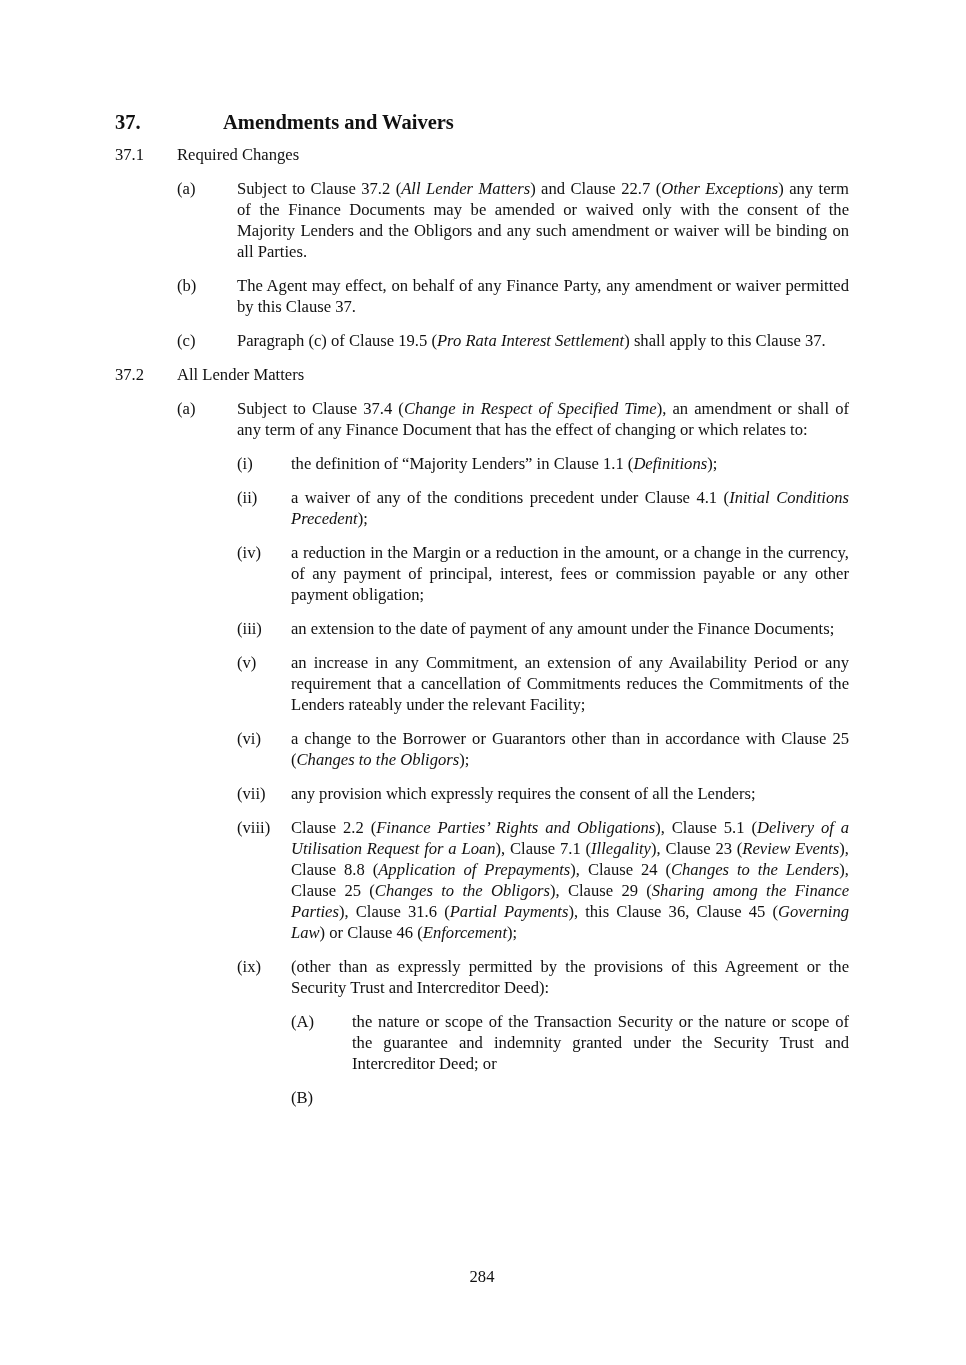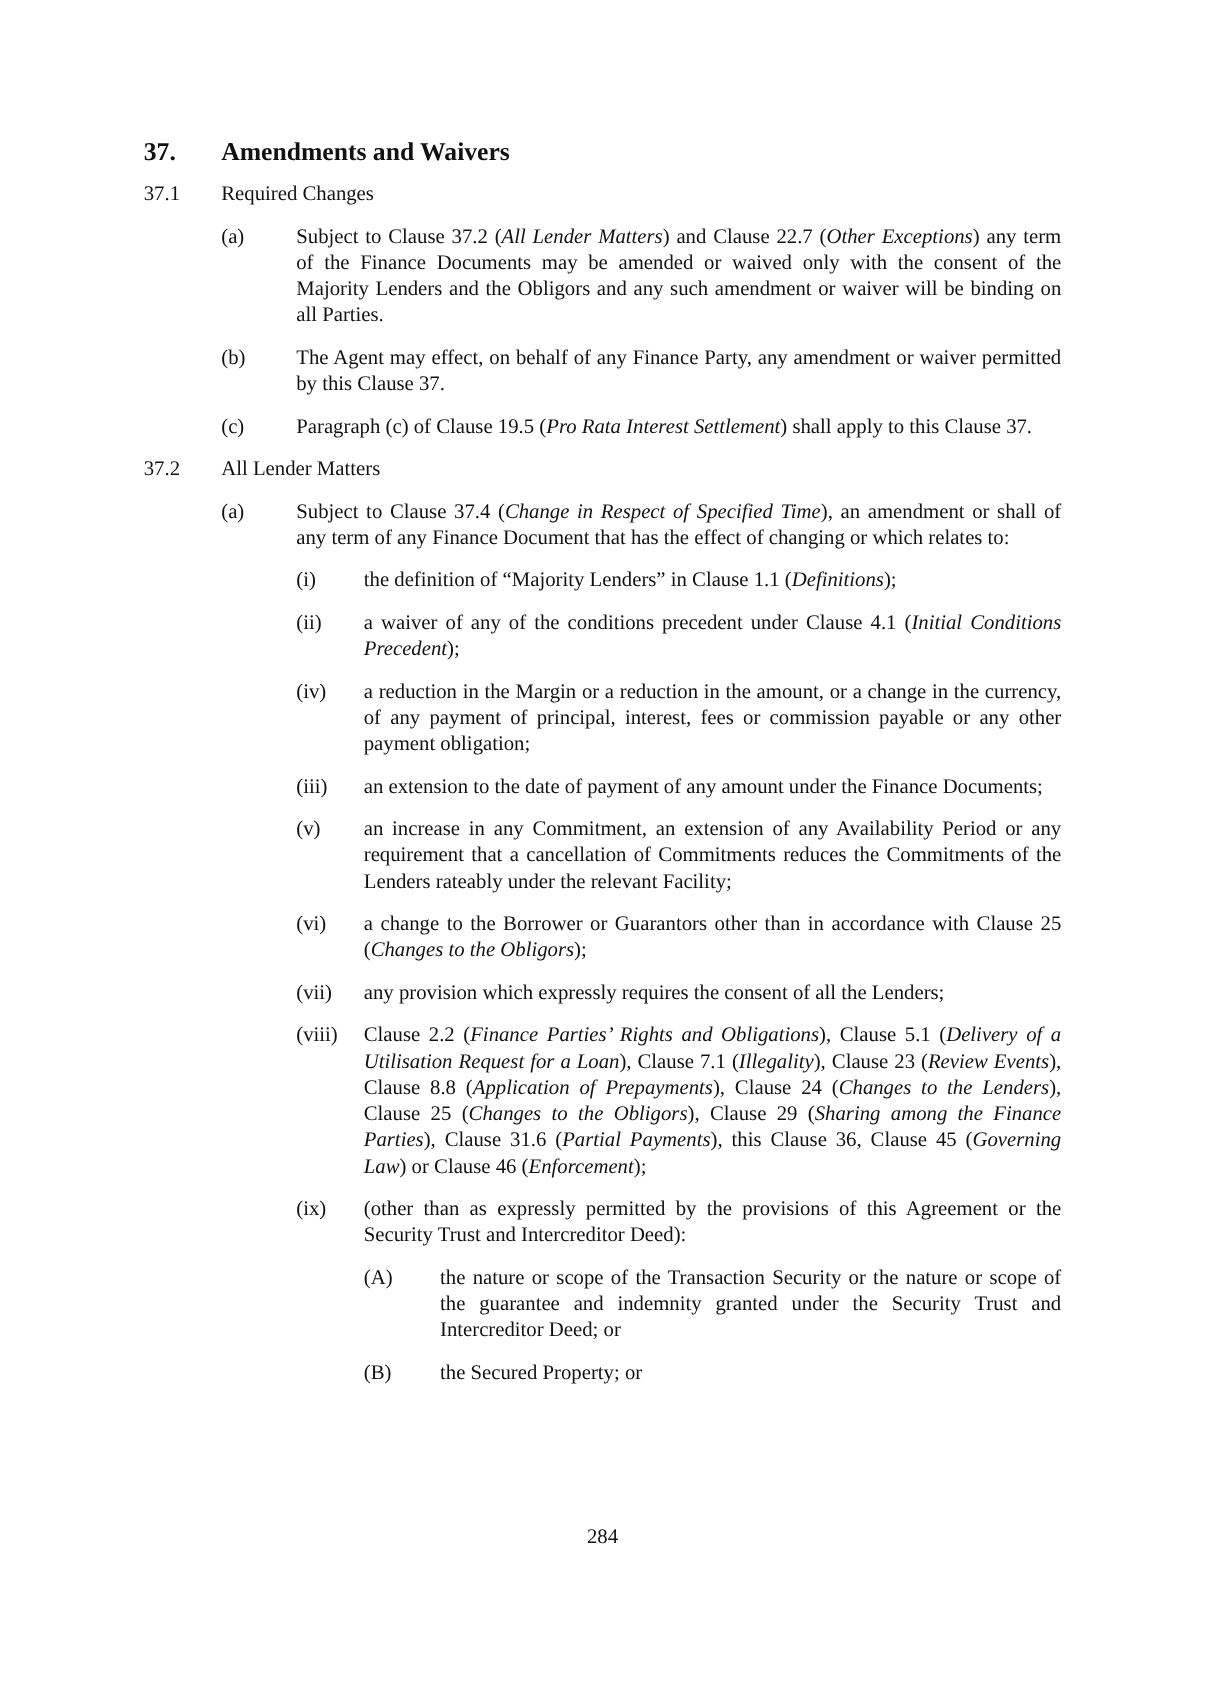--- a/index.html
+++ b/index.html
@@ -17,20 +17,21 @@
     box-sizing: border-box;
     padding: 109px 117px 0 115px;
     overflow: hidden;
   }
   .section-heading {
     display: flex;
     font-weight: bold;
     font-size: 20.5px;
     line-height: 26px;
     margin-bottom: 9px;
+    gap: 46px;
   }
   .section-heading .num { width: 62px; flex-shrink: 0; }
   .sub-heading {
     display: flex;
     font-weight: normal;
     margin-bottom: 13px;
   }
   .sub-heading .num { width: 62px; flex-shrink: 0; }
   .item { display: flex; margin-bottom: 13px; }
   .item .marker { flex-shrink: 0; }
@@ -39,21 +40,21 @@
   .item.l1 > .marker { width: 60px; }
   .item.l2 { margin-left: 122px; }
   .item.l2 > .marker { width: 54px; }
   .item.l3 { margin-left: 176px; }
   .item.l3 > .marker { width: 61px; }
   em { font-style: italic; }
   .footer {
     position: absolute;
     left: 115px;
     right: 117px;
-    top: 1218px;
+    top: 1266px;
     text-align: center;
   }
 </style>
 </head>
 <body>
 
 <div class="page" style="color: rgb(17, 17, 17); background: rgb(255, 255, 255);">
   <div class="section-heading">
     <span class="num">37.</span>
     <span>Amendments and Waivers</span>
@@ -118,19 +119,18 @@
       <div class="item l2">
         <span class="marker">(ix)</span>
         <div class="text"><span>(other than as expressly permitted by the provisions of this Agreement or the Security Trust and Intercreditor Deed):</span></div>
       </div>
       <div class="item l3">
         <span class="marker">(A)</span>
         <div class="text"><span>the nature or scope of the Transaction Security or the nature or scope of the guarantee and indemnity granted under the Security Trust and Intercreditor Deed; or</span></div>
       </div>
       <div class="item l3">
         <span class="marker">(B)</span>
-        <div class="text"><span>the Secured Property; or</span></div>
       </div>
     </div>
   <div class="footer">
     <span>284</span>
   </div>
 </div>
 
 </body></html>

